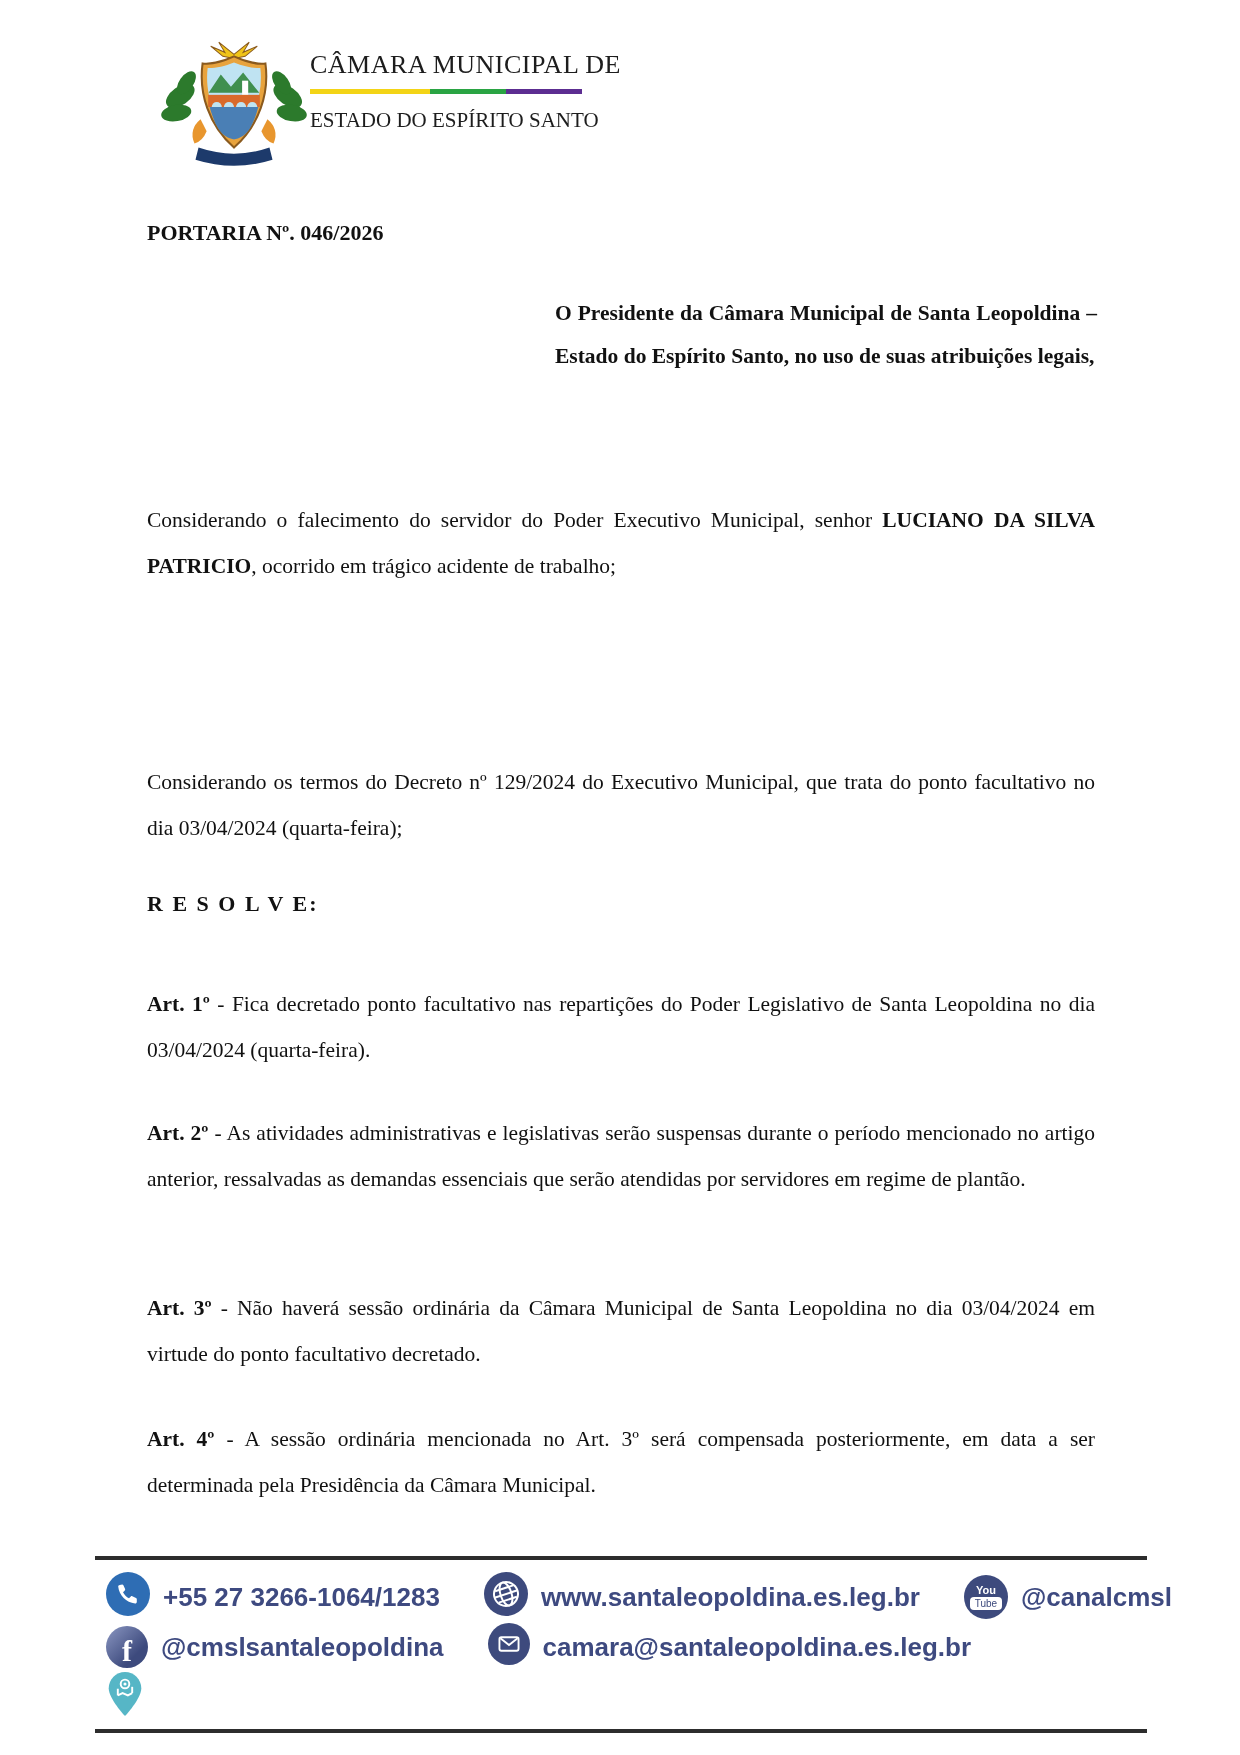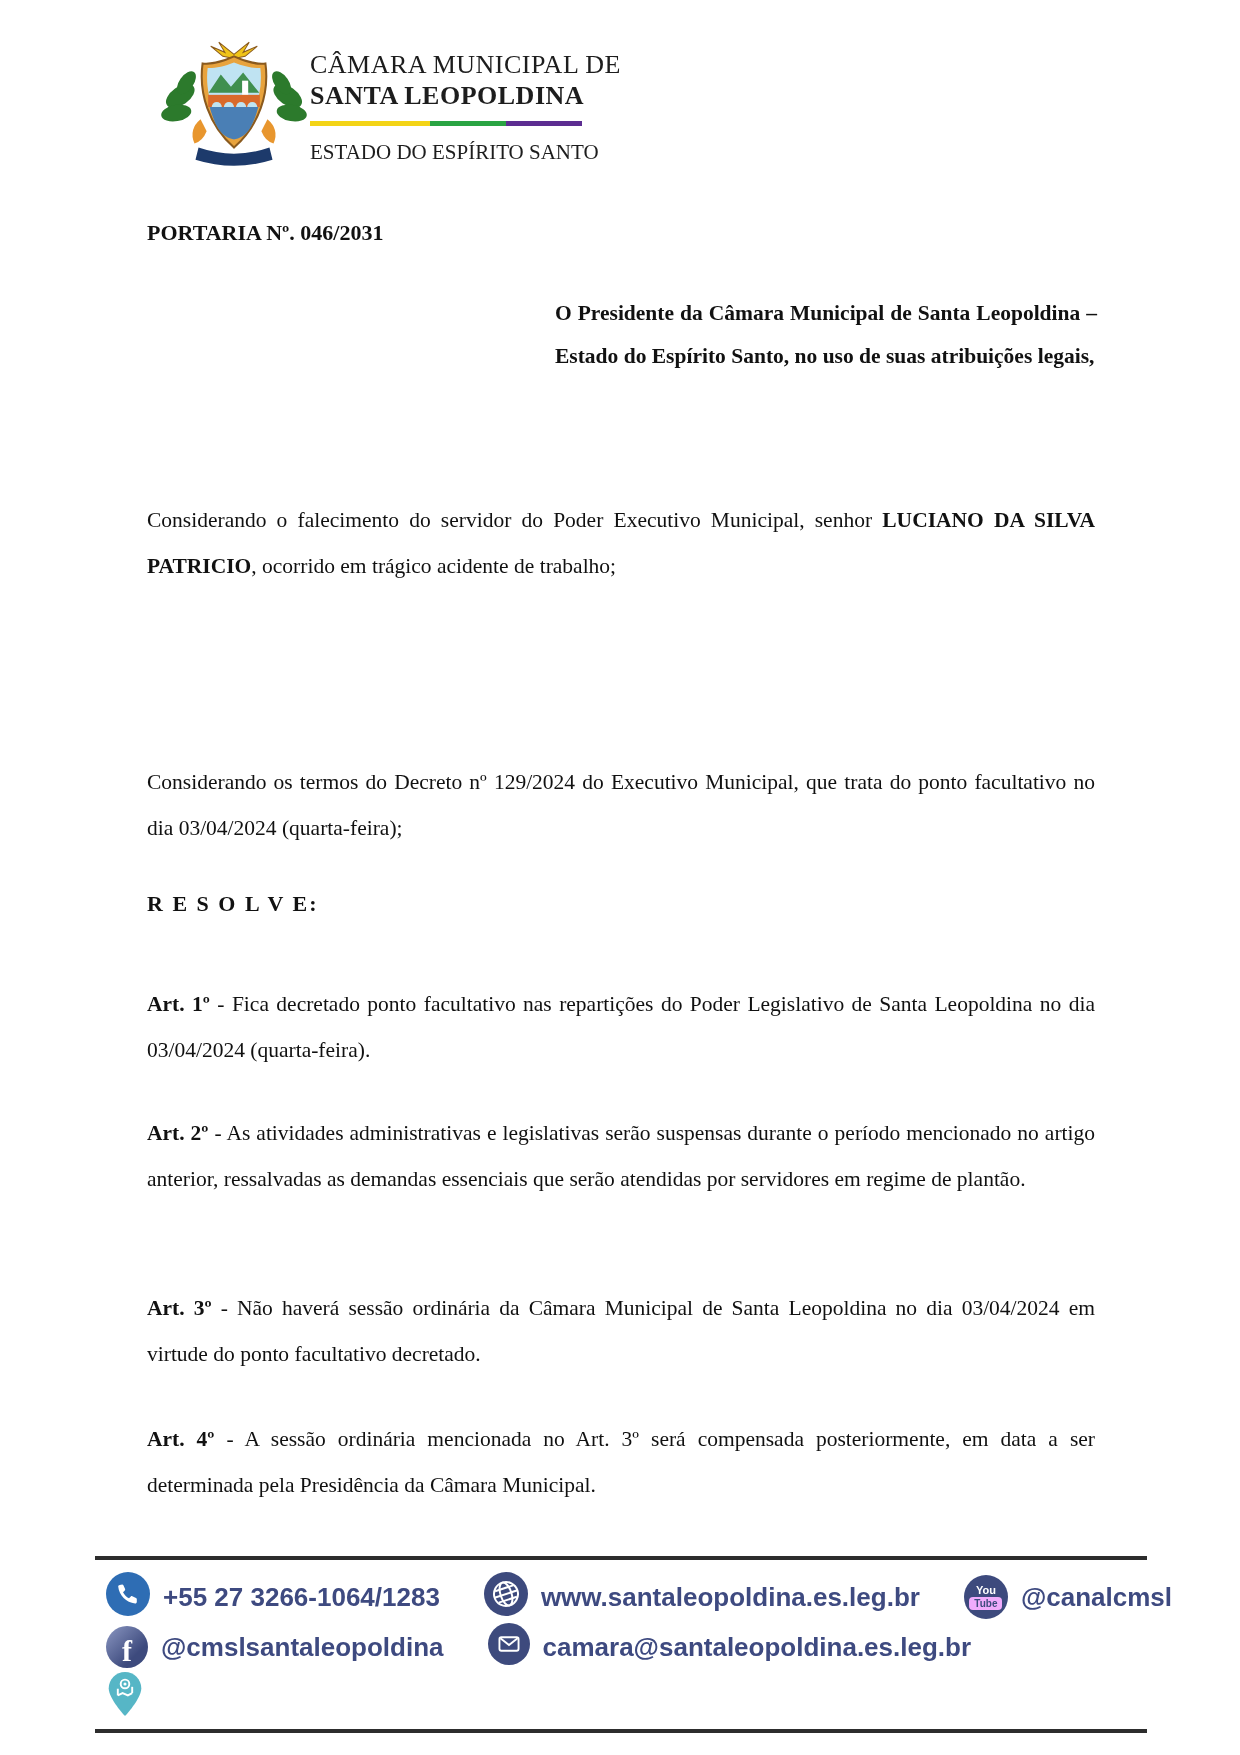--- a/index.html
+++ b/index.html
@@ -55,21 +55,21 @@
     font-family:"Liberation Sans", sans-serif;font-weight:bold;font-size:26px;
   }
   .contact-row{display:flex;align-items:center;gap:44px;height:50px;}
   .contact{display:flex;align-items:center;gap:13px;white-space:nowrap;}
   .icon-circle{display:inline-block;flex:0 0 auto;}
   .yt-icon{
     width:44px;height:44px;border-radius:50%;background:#3d4a7d;
     display:flex;flex-direction:column;align-items:center;justify-content:center;flex:0 0 auto;
   }
   .yt-you{color:#ffffff;font-size:11px;line-height:11px;font-weight:bold;}
-  .yt-tube{background:#f0abfc;color:#3d4a7d;font-size:10px;line-height:11px;font-weight:bold;border-radius:4px;padding:1px 5px;margin-top:1px;}
+  .yt-tube{background:#ffffff;color:#3d4a7d;font-size:10px;line-height:11px;font-weight:normal;border-radius:4px;padding:1px 5px;margin-top:1px;}
   .fb-icon{
     width:42px;height:42px;border-radius:50%;flex:0 0 auto;
     background:linear-gradient(135deg,#8b97c2 0%,#3d4a7d 70%);
     color:#ffffff;font-size:30px;font-weight:bold;font-family:"Liberation Serif",serif;
     display:flex;align-items:center;justify-content:center;overflow:hidden;padding-top:8px;box-sizing:border-box;
   }
 </style>
 </head>
 <body>
 
@@ -97,30 +97,29 @@
         <circle cx="70" cy="66" r="5" fill="#bfe3f2"></circle>
       <circle cx="82" cy="66" r="5" fill="#bfe3f2"></circle>
         <circle cx="93" cy="66" r="5" fill="#bfe3f2"></circle>
       <path d="M51 66 C58 92 66 96 75 98 C84 96 92 92 99 66 Z" fill="#4a7fb5"></path>
       <path d="M40 106 q35 12 70 0 l3 12 q-38 12 -76 0 z" fill="#1d3a6b"></path>
     </svg>
   </div>
 
   <div class="header-text">
     <div class="org-line1">CÂMARA MUNICIPAL DE</div>
-    <div class="org-line2">SANTA LEOPOLDINA</div>
     <div class="stripe">
       <span class="seg1" style="background-color: rgb(243, 212, 22);"></span>
       <span class="seg2" style="background-color: rgb(42, 164, 67);"></span>
       <span class="seg3" style="background-color: rgb(92, 45, 145);"></span>
     </div>
     <div class="state-line">ESTADO DO ESPÍRITO SANTO</div>
   </div>
 
-  <div class="doc-title">PORTARIA Nº. 046/2031</div>
+  <div class="doc-title">PORTARIA Nº. 046/2026</div>
 
   <div class="preamble">O Presidente da Câmara Municipal de Santa Leopoldina – Estado do Espírito Santo, no uso de suas atribuições legais,</div>
 
   <div class="para c1"><span>Considerando o falecimento do servidor do Poder Executivo Municipal, senhor </span><b>LUCIANO DA SILVA PATRICIO</b><span>, ocorrido em trágico acidente de trabalho;</span></div>
 
 
   <div class="para c3"><span>Considerando os termos do Decreto nº 129/2024 do Executivo Municipal, que trata do ponto facultativo no dia 03/04/2024 (quarta-feira);</span><b></b><span></span></div>
 
   <div class="resolve">R E S O L V E:</div>
 

